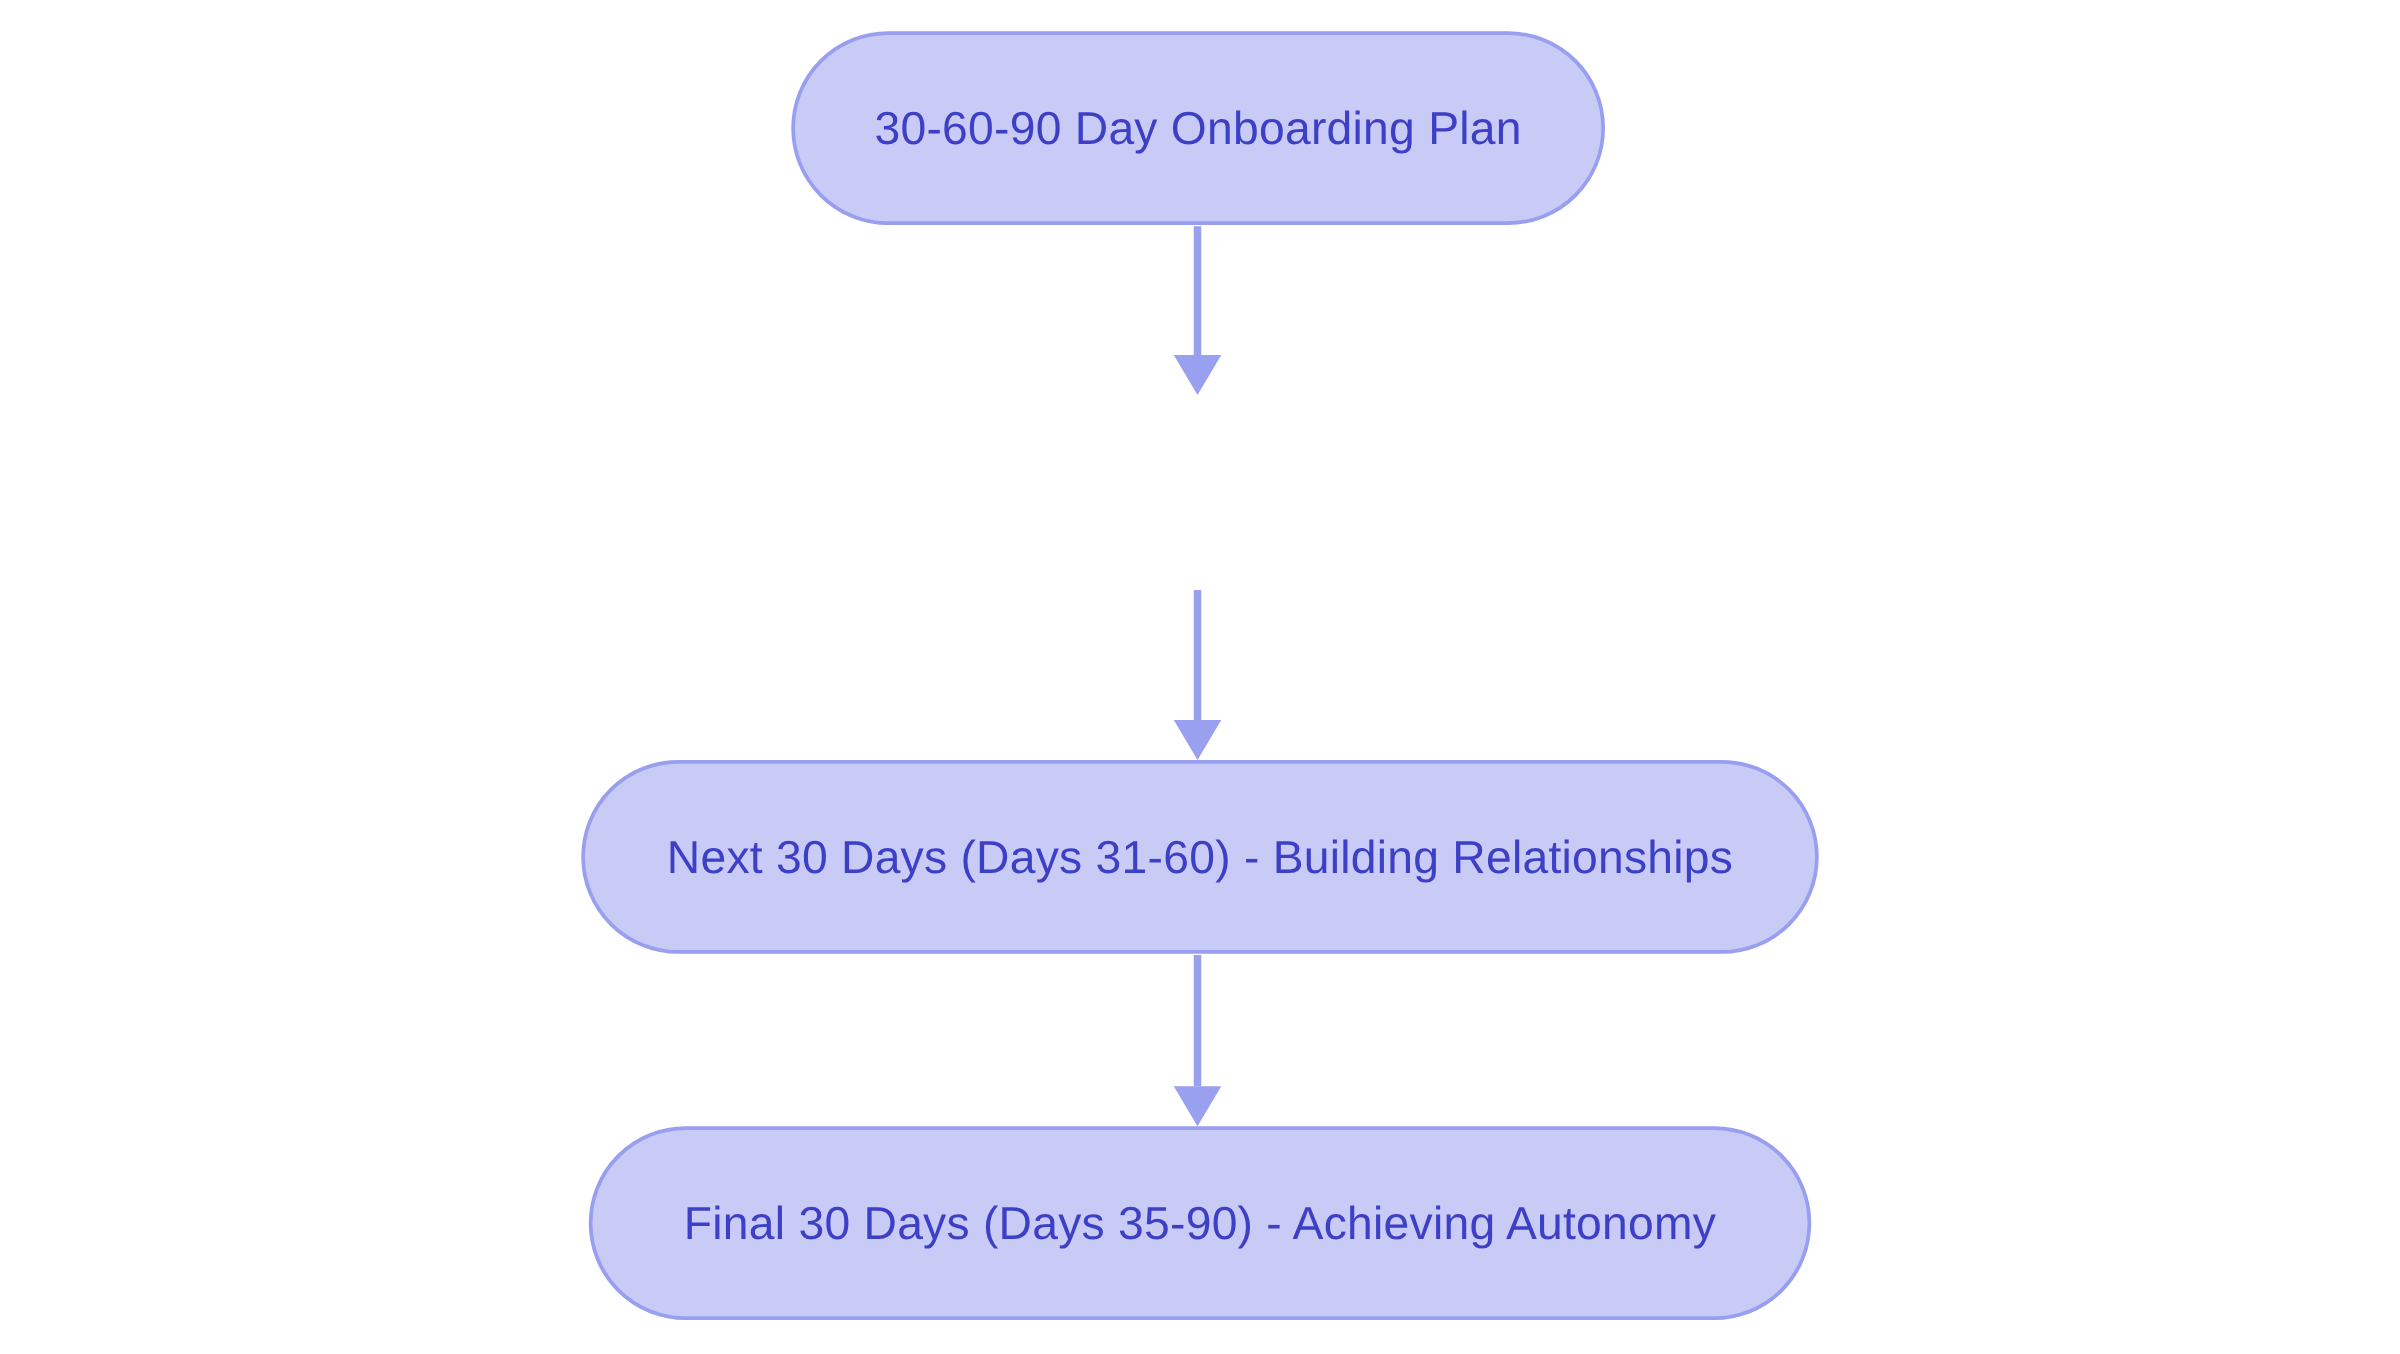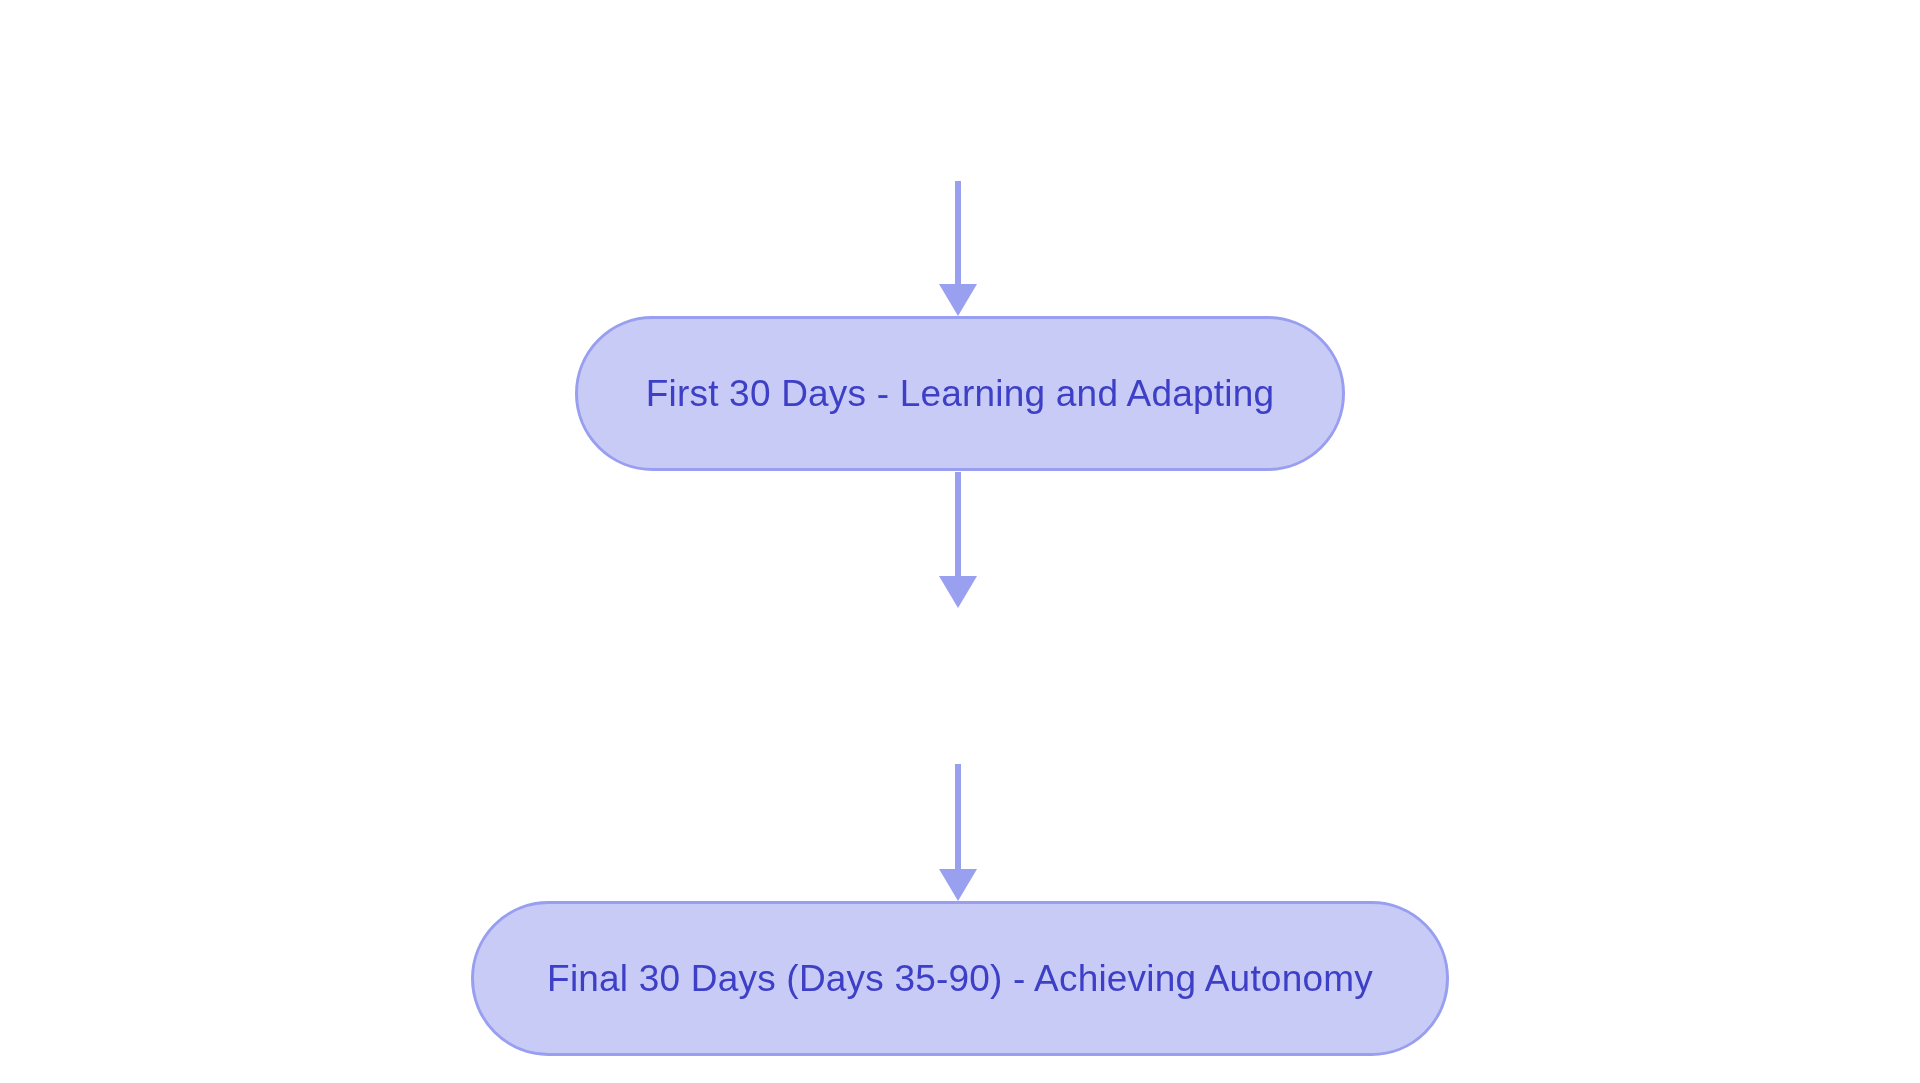--- a/index.html
+++ b/index.html
@@ -58,35 +58,38 @@
   .arrow-1 .shaft { top: 472px; height: 104px; }
   .arrow-1 .head  { top: 576px; }
   .arrow-2 .shaft { top: 764px; height: 105px; }
   .arrow-2 .head  { top: 869px; }
 </style>
 </head>
 <body>
 
 <div class="canvas">
 
+  <div class="node node-0">
+    <span>30-60-90 Day Onboarding Plan</span>
+  </div>
 
   <div class="arrow arrow-0">
     <div class="shaft"></div>
     <div class="head"></div>
   </div>
 
-  <div class="node node-1">
-    <span>First 30 Days - Learning and Adapting</span>
-  </div>
 
   <div class="arrow arrow-1">
     <div class="shaft"></div>
     <div class="head"></div>
   </div>
 
+  <div class="node node-2">
+    <span>Next 30 Days (Days 31-60) - Building Relationships</span>
+  </div>
 
   <div class="arrow arrow-2">
     <div class="shaft"></div>
     <div class="head"></div>
   </div>
 
   <div class="node node-3">
     <span>Final 30 Days (Days 35-90) - Achieving Autonomy</span>
   </div>
 

